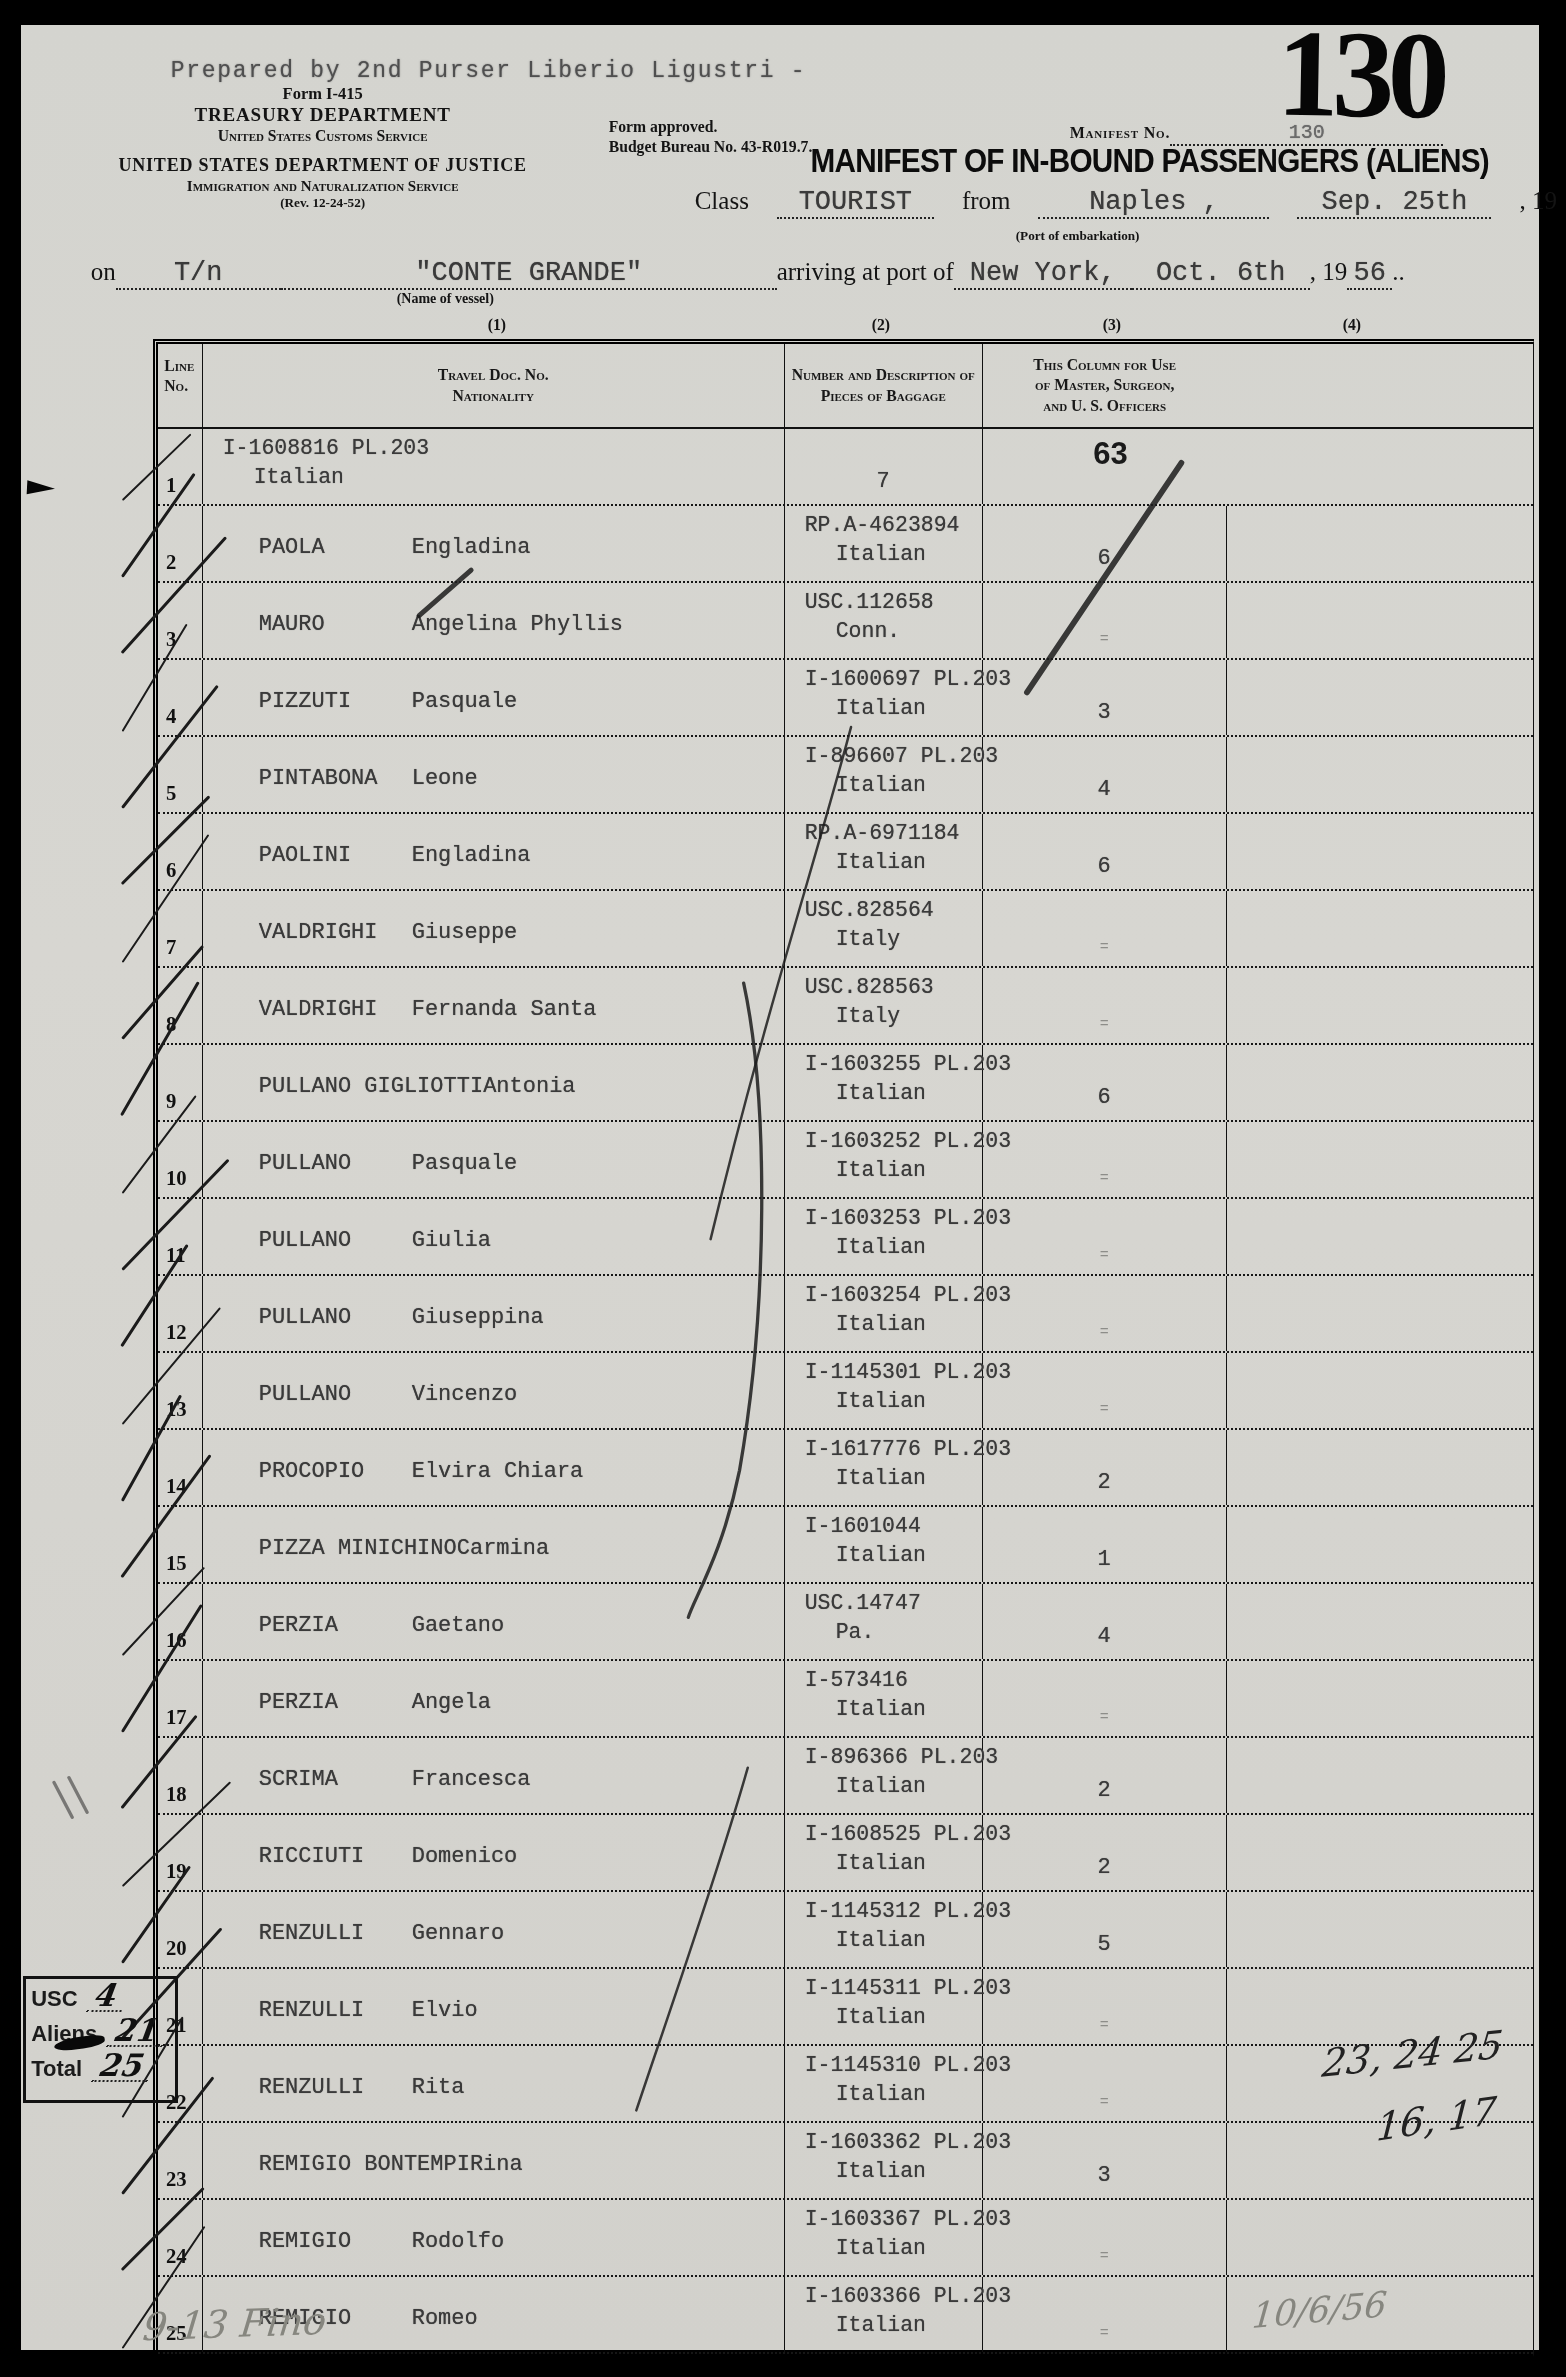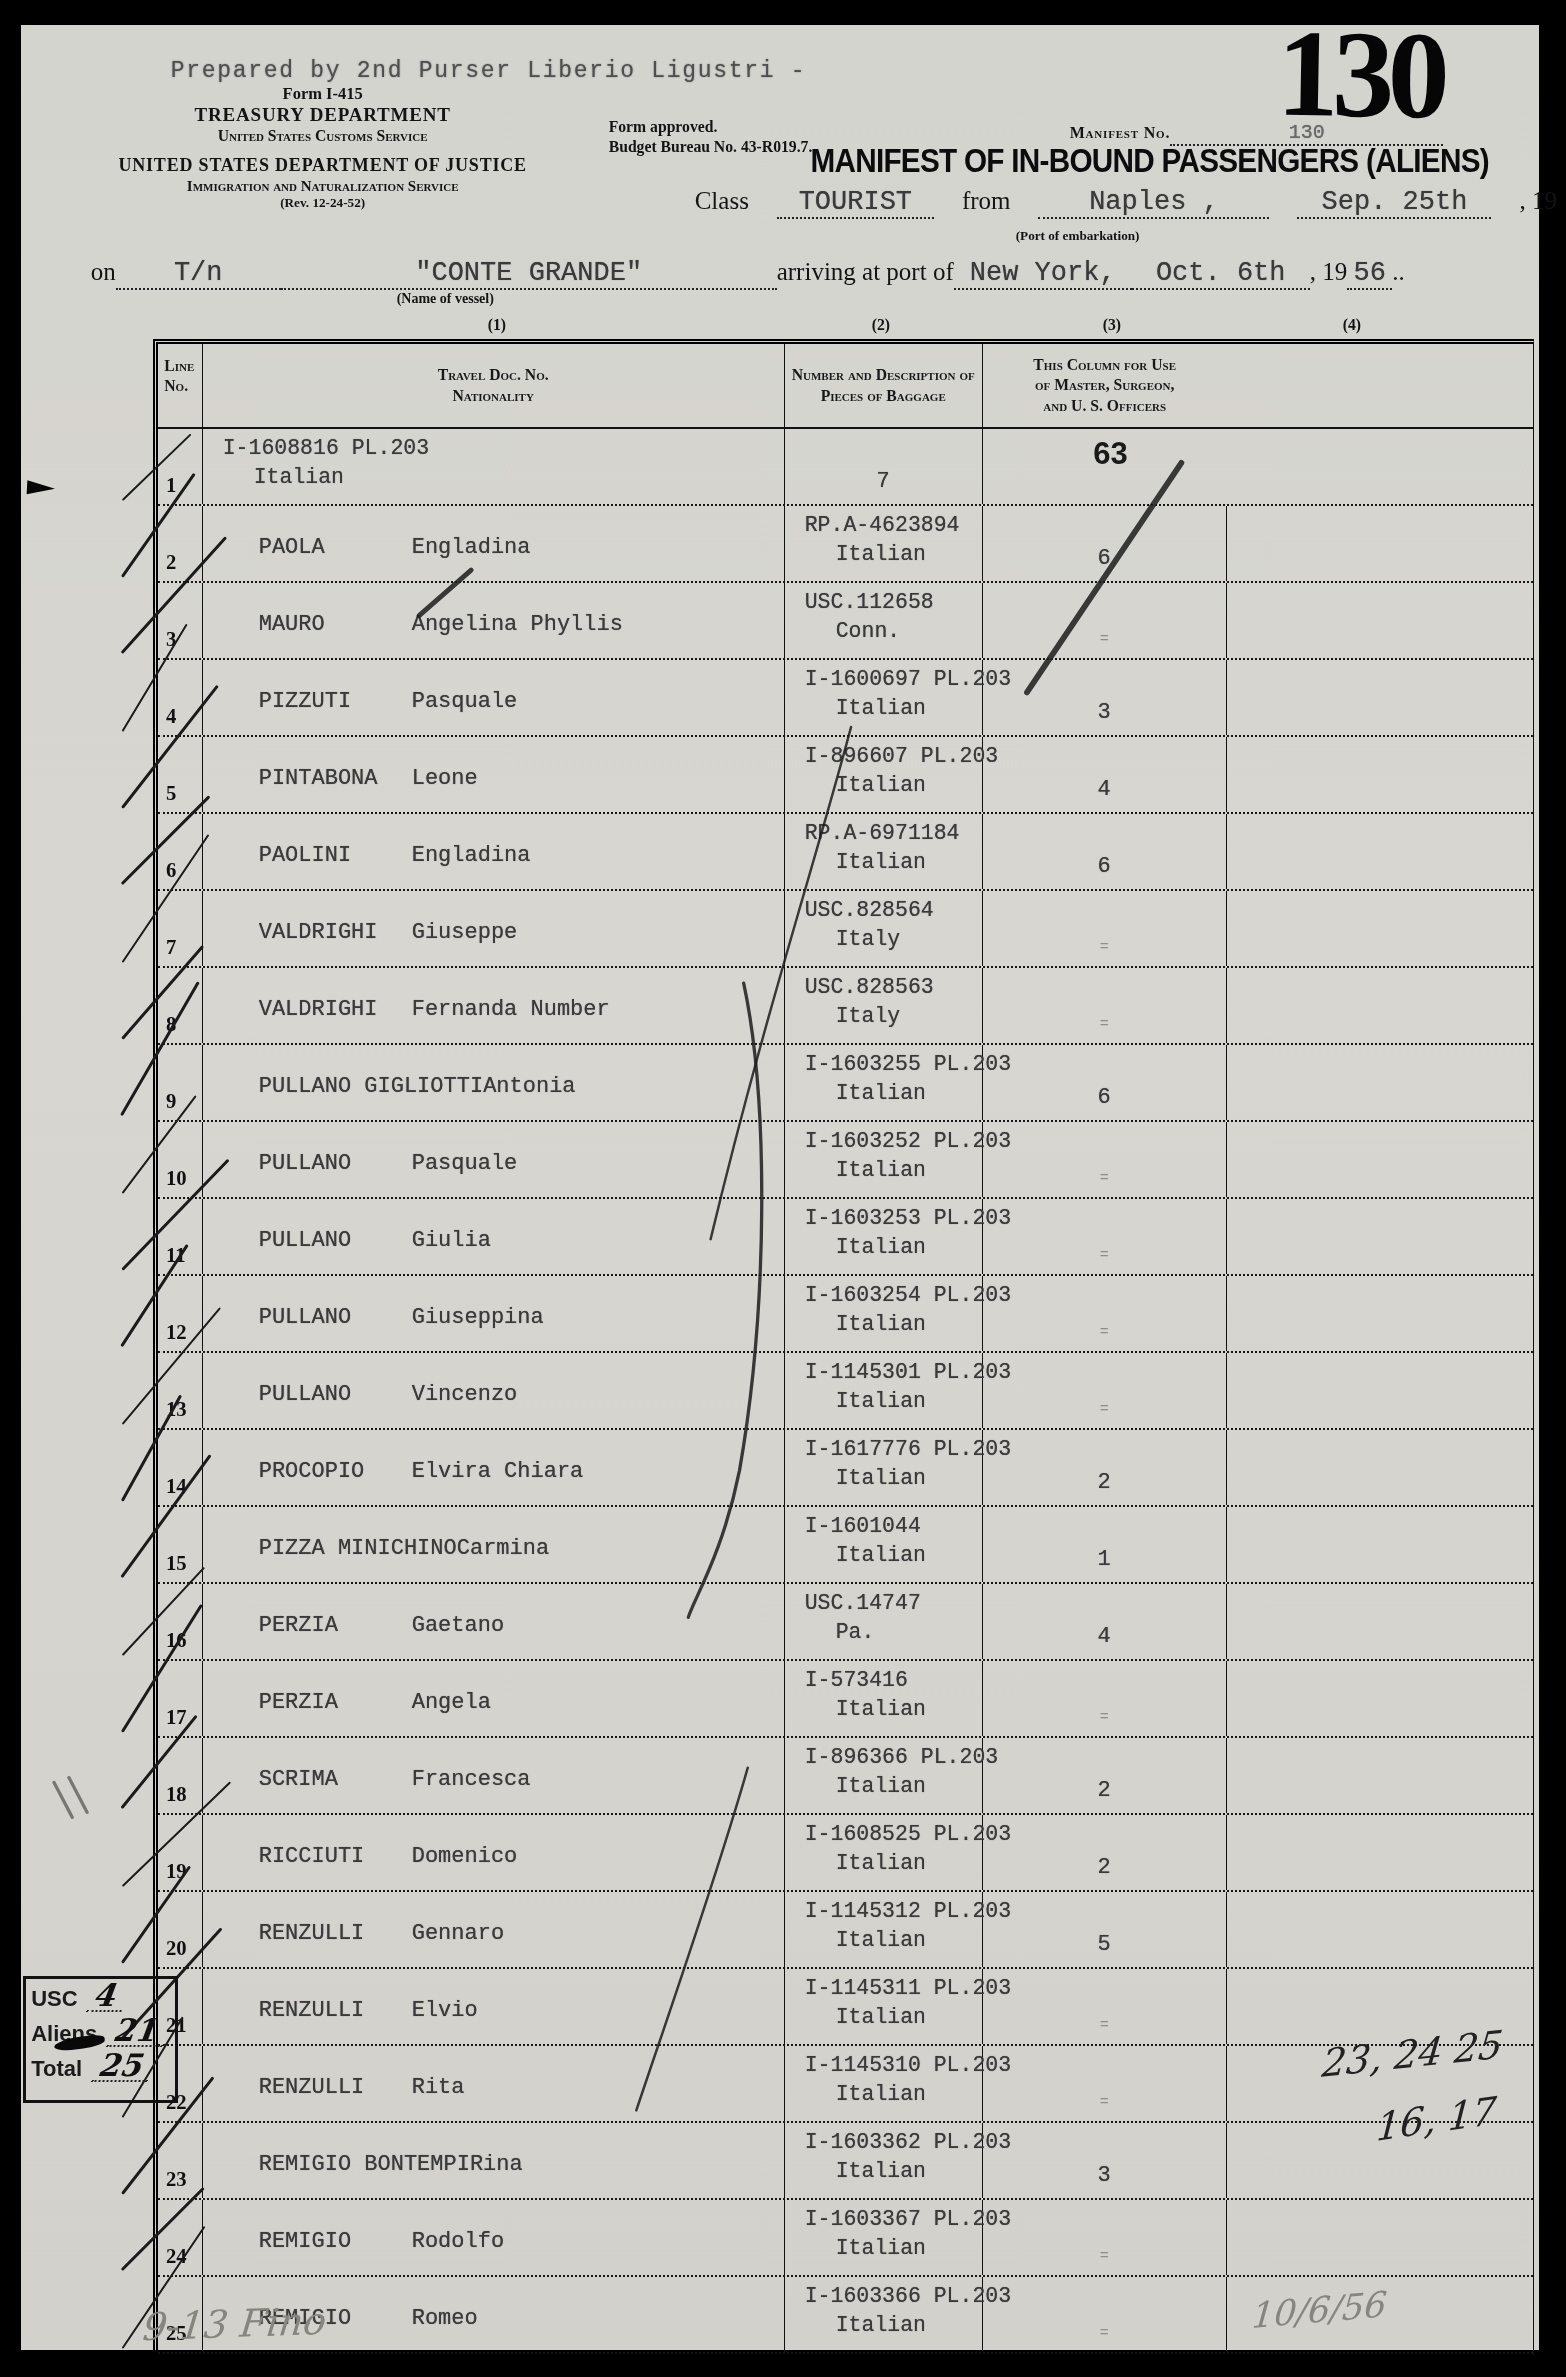--- a/index.html
+++ b/index.html
@@ -311,21 +311,21 @@
         <span class="off"></span>
       </div>
     </div>
         <div class="row">
       <div class="cell c-line bR">
         <span class="check" style="width: 123px; transform: rotate(-49deg); height: 2.5px;"></span>
         <span class="line-no printed">8</span>
       </div>
       <div class="cell c-name bR">
         <span class="family typed">VALDRIGHI</span>
-        <span class="given typed">Fernanda Number</span>
+        <span class="given typed">Fernanda Santa</span>
       </div>
       <div class="cell c-doc bR">
         <span class="doc typed">USC.828563</span>
         <span class="nat typed">Italy</span>
       </div>
       <div class="cell c-bag bR">
         <span class="bags typed faint">=</span>
       </div>
       <div class="cell c-off">
         <span class="off"></span>

